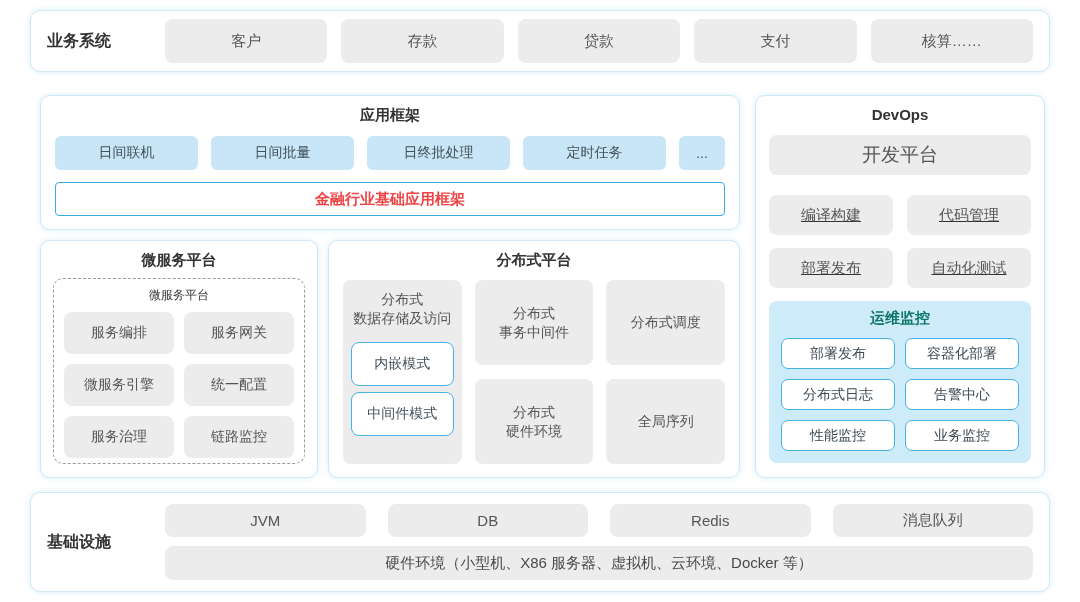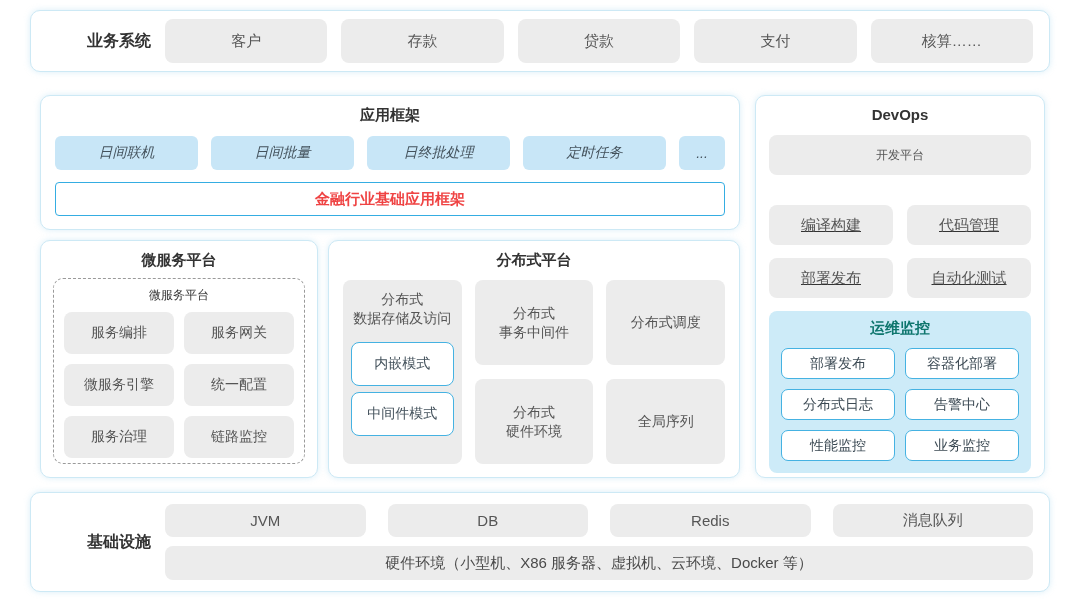--- a/index.html
+++ b/index.html
@@ -10,29 +10,29 @@
   .panel {
     position: absolute;
     background: #ffffff;
     border: 1px solid #cde9f5;
     border-radius: 10px;
     box-shadow: 0 0 6px rgba(150, 205, 235, 0.35);
   }
 
   
   .biz-bar { left: 30px; top: 10px; width: 1020px; height: 62px; display: flex; align-items: center; padding: 0 16px; gap: 14px; }
-  .side-label { width: 104px; flex: 0 0 104px; text-align: right; font-size: 16px; font-weight: 700; color: #333; }
+  .side-label { width: 104px; flex: 0 0 104px; text-align: left; font-size: 16px; font-weight: 700; color: #333; }
   .gray-box { background: #ececec; border-radius: 8px; color: #555; font-size: 15px; display: flex; align-items: center; justify-content: center; text-align: center; }
   .biz-bar .gray-box { flex: 1; height: 44px; }
 
   
   .app-frame { left: 40px; top: 95px; width: 700px; height: 135px; padding: 10px 14px 14px; }
   .panel-title { text-align: center; font-size: 15px; font-weight: 600; color: #333; }
   .app-frame .panel-title { margin-bottom: 11px; }
-  .chip-row { display: flex; gap: 13px; font-style: italic; }
+  .chip-row { display: flex; gap: 13px; }
   .blue-chip { flex: 1; height: 34px; background: #c8e6f7; border-radius: 6px; color: #44525c; font-size: 14px; display: flex; align-items: center; justify-content: center; }
   .blue-chip.small { flex: 0 0 46px; }
   .base-box { margin-top: 12px; height: 34px; background: #ffffff; border: 1px solid #35ade2; border-radius: 4px; display: flex; align-items: center; justify-content: center; color: #ef4444; font-size: 15px; font-weight: 700; }
 
   
   .micro { left: 40px; top: 240px; width: 278px; height: 238px; padding: 10px 12px 12px; }
   .micro .panel-title { margin-bottom: 8px; }
   .dashed-box { border: 1px dashed #9a9a9a; border-radius: 10px; padding: 8px 10px 10px; height: 186px; }
   .dashed-title { text-align: center; font-size: 12px; color: #333; margin-bottom: 8px; }
   .micro-grid { display: grid; grid-template-columns: 1fr 1fr; gap: 10px; }
@@ -44,21 +44,21 @@
   .dist-cols { display: grid; grid-template-columns: 1fr 1fr 1fr; gap: 13px; height: 184px; }
   .dist-col { display: flex; flex-direction: column; gap: 14px; }
   .storage-box { background: #ececec; border-radius: 8px; height: 100%; padding: 10px 8px 8px; display: flex; flex-direction: column; }
   .storage-label { text-align: center; font-size: 14px; color: #555; line-height: 1.35; margin-bottom: 8px; }
   .mode-box { background: #ffffff; border: 1px solid #45b2e2; border-radius: 8px; height: 44px; margin-top: 6px; display: flex; align-items: center; justify-content: center; font-size: 14px; color: #44525c; }
   .dist-cell { flex: 1; background: #ececec; border-radius: 8px; display: flex; align-items: center; justify-content: center; text-align: center; font-size: 14px; color: #555; line-height: 1.35; }
 
   
   .devops { left: 755px; top: 95px; width: 290px; height: 383px; padding: 10px 13px 13px; }
   .devops .panel-title { margin-bottom: 12px; }
-  .devops-full { height: 40px; font-size: 12px; margin-bottom: 30px; font-family: Liberation Mono, monospace; }
+  .devops-full { height: 40px; font-size: 19px; margin-bottom: 20px; font-family: Liberation Mono, monospace; }
   .devops-row { display: flex; gap: 14px; margin-bottom: 13px; text-decoration: underline; }
   .devops-row .gray-box { flex: 1; height: 40px; font-size: 15px; }
   .monitor { background: #cdebf8; border-radius: 8px; padding: 8px 12px 12px; margin-top: 2px; }
   .monitor-title { text-align: center; font-size: 15px; font-weight: 700; color: #0f766e; margin-bottom: 10px; }
   .monitor-grid { display: grid; grid-template-columns: 1fr 1fr; gap: 10px 10px; }
   .monitor-chip { background: #ffffff; border: 1.5px solid #45b2e2; border-radius: 7px; height: 31px; display: flex; align-items: center; justify-content: center; font-size: 14px; color: #3c4a54; }
 
   
   .infra { left: 30px; top: 492px; width: 1020px; height: 100px; display: flex; align-items: center; padding: 0 16px; gap: 14px; }
   .infra-content { flex: 1; display: flex; flex-direction: column; gap: 9px; }

